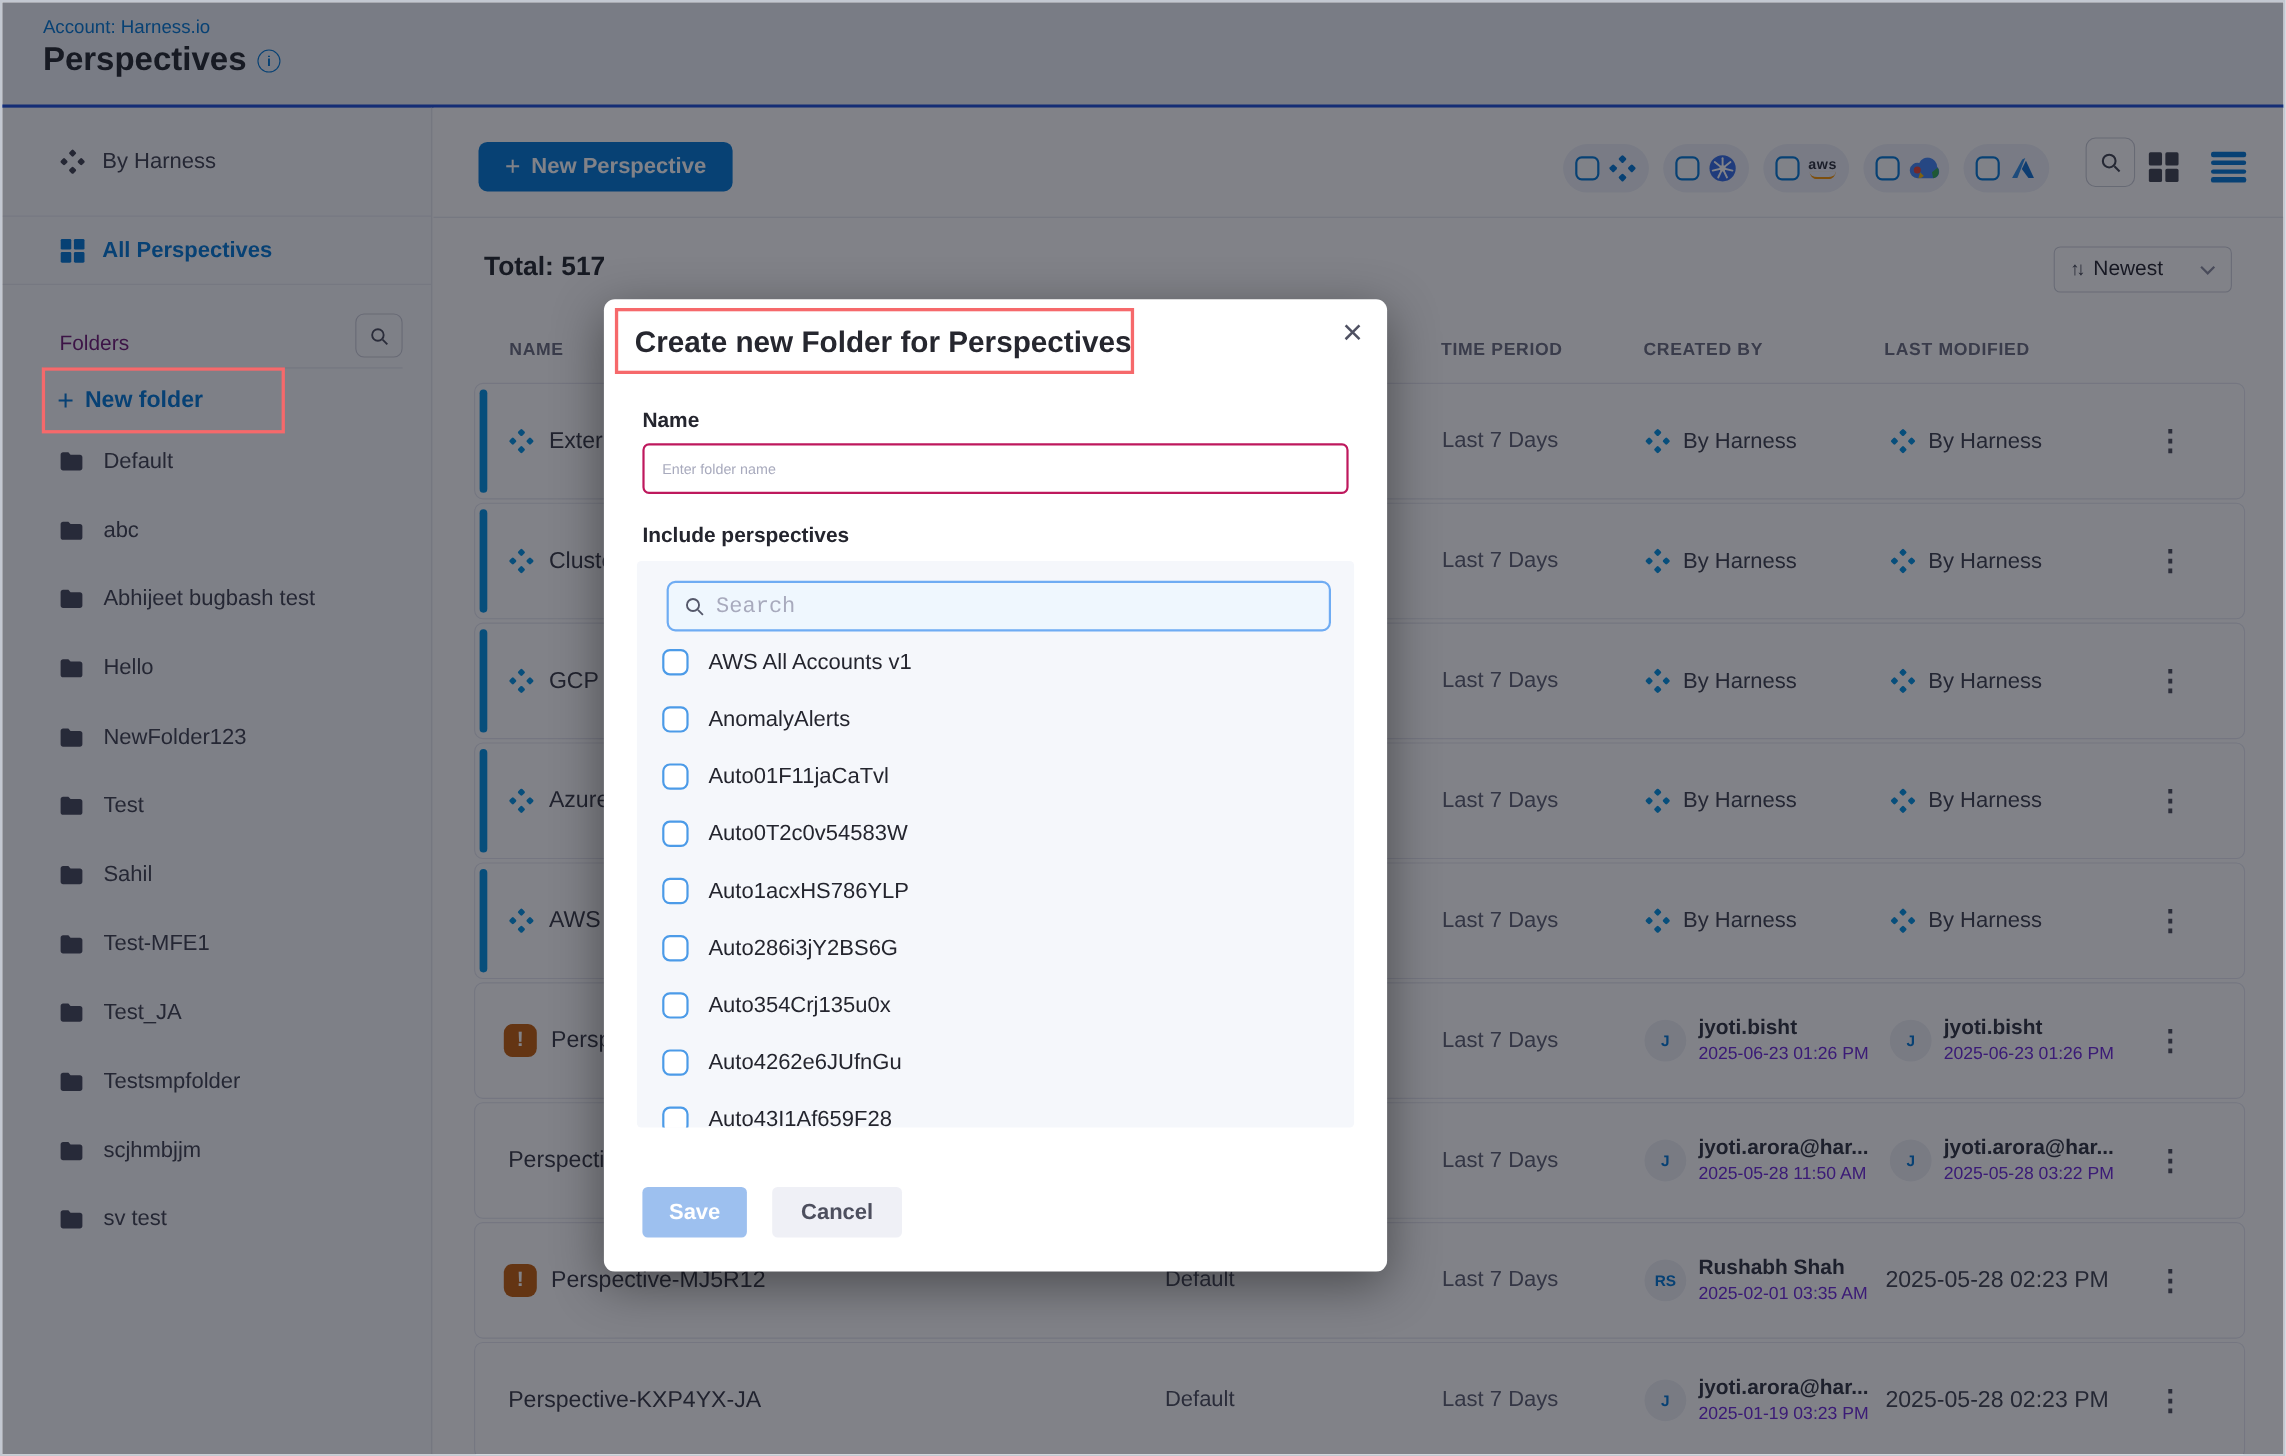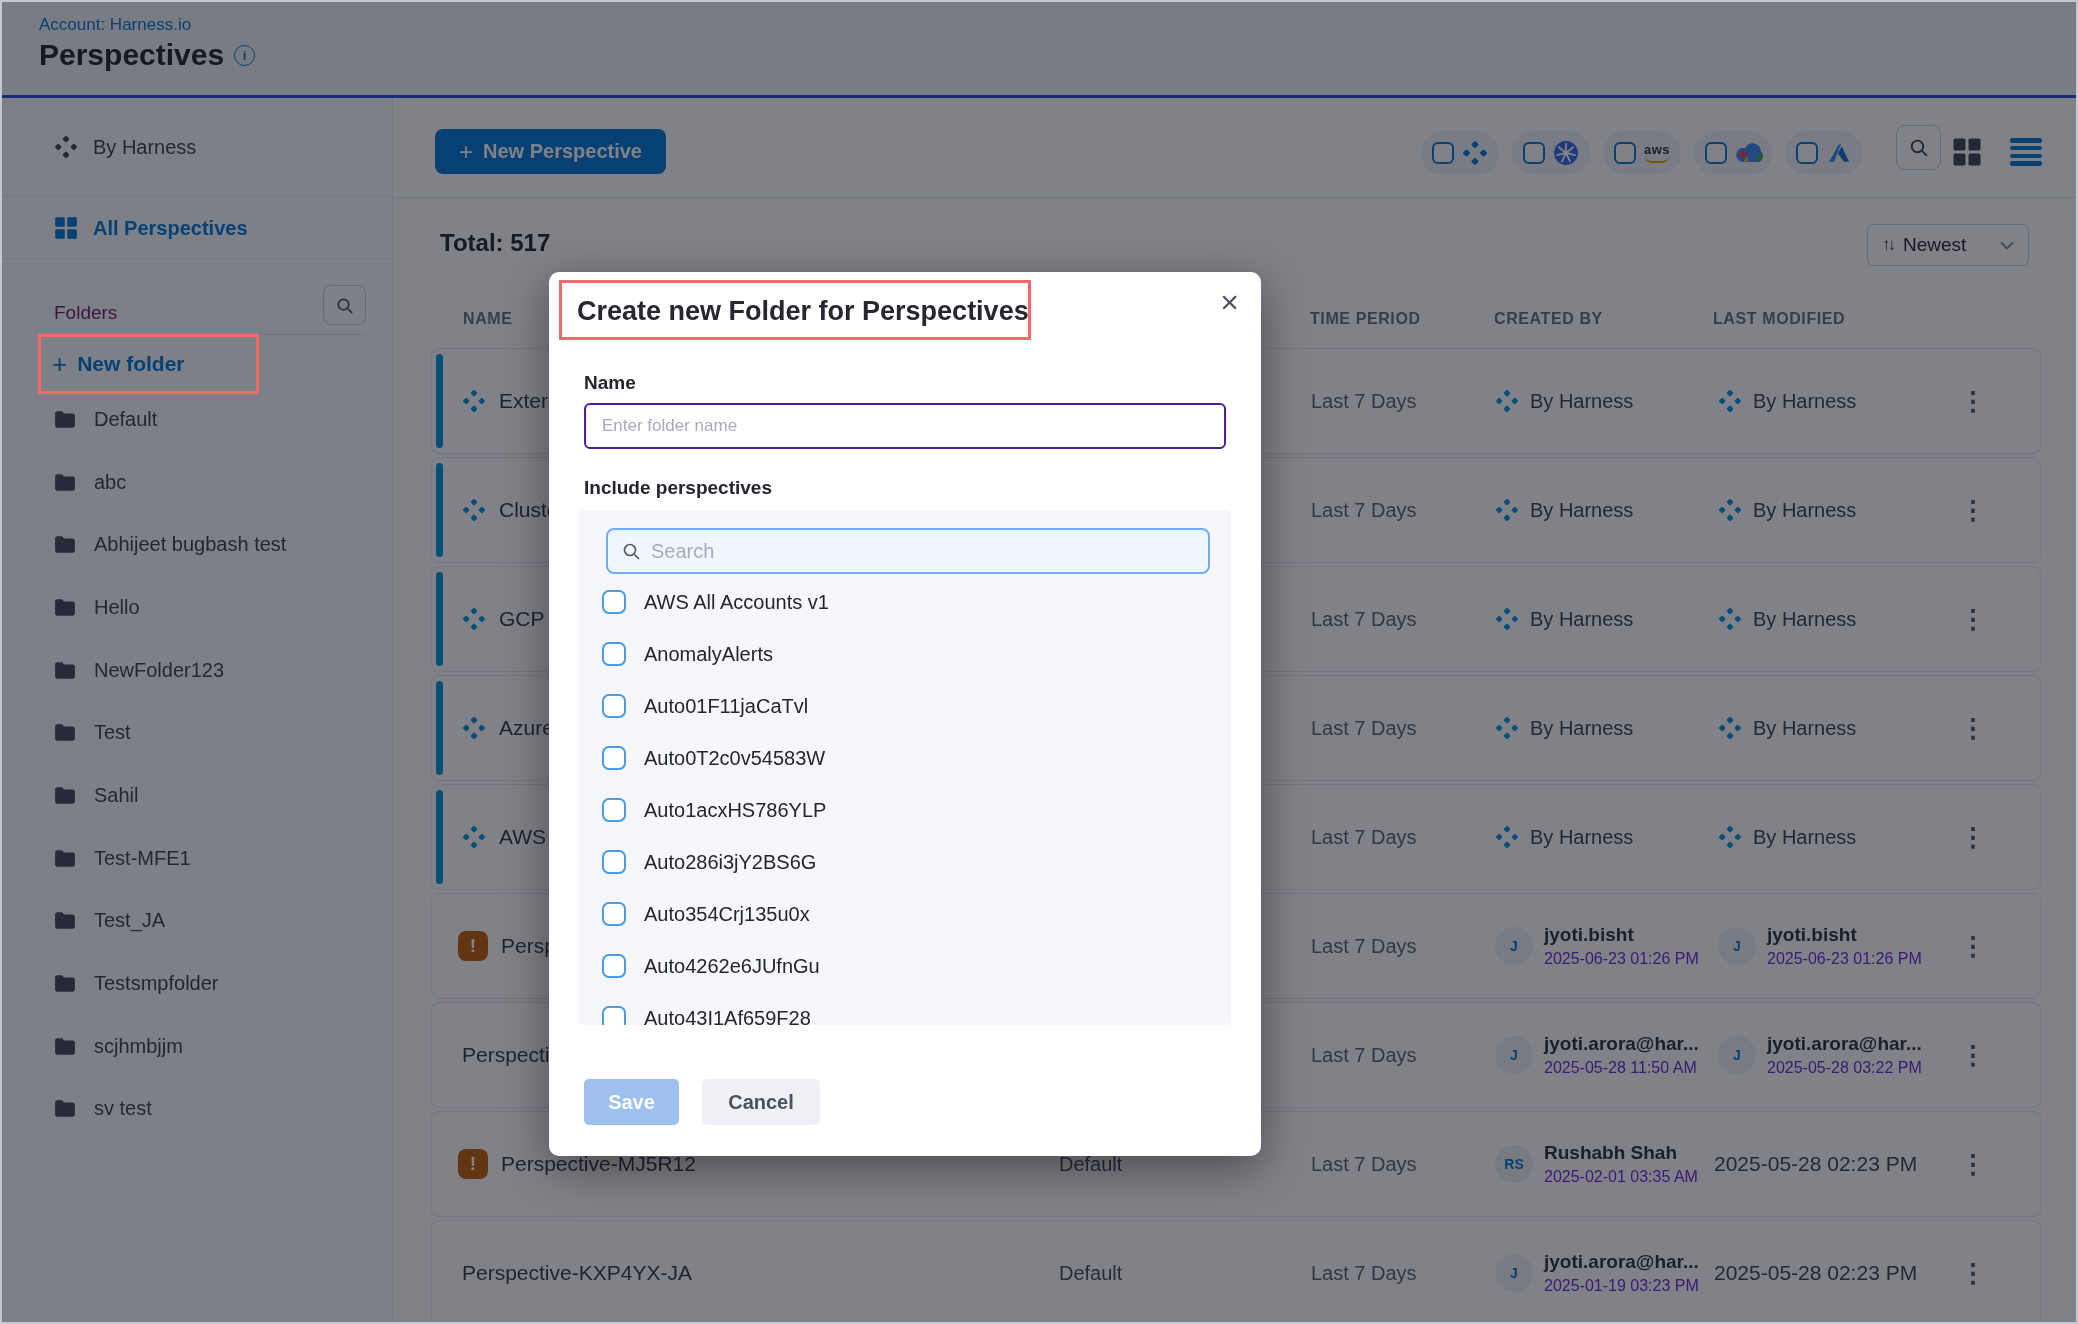--- a/index.html
+++ b/index.html
@@ -86,28 +86,28 @@
     font-weight:700; background:none; border:none; cursor:pointer; }
   
   .scrim { position:absolute; inset:0; background:rgba(14,16,26,.52); z-index:40; }
   .modal { position:absolute; left:547px; top:270px; width:712px; height:884px; background:#fff; border-radius:10px;
     box-shadow:0 12px 45px rgba(0,0,0,.42); z-index:50; }
   .m-title { position:absolute; left:28px; top:24px; font-size:27px; color:#26272f; }
   .ann-title { position:absolute; left:10px; top:8px; width:472px; height:60px; border:3px solid #f6696b; z-index:5; }
   .m-close { position:absolute; right:22px; top:12px; font-size:32px; color:#4f5162; background:none; border:none; cursor:pointer; }
   .m-label { position:absolute; left:35px; font-size:19px; font-weight:700; color:#24252e; }
   .l-name { top:100px; } .l-include { top:205px; }
-  .m-input { position:absolute; left:35px; top:131px; width:642px; height:46px; border:2px solid #4c1d95; border-radius:6px;
-    padding:1px 16px; font-size:17px; color:#24252e; font-family:inherit; background:#fff; outline:none; }
+  .m-input { position:absolute; left:35px; top:131px; width:642px; height:46px; border:2px solid #be185d; border-radius:6px;
+    padding:1px 16px; font-size:13px; color:#24252e; font-family:inherit; background:#fff; outline:none; }
   .m-input::placeholder, .p-search input::placeholder { color:#a8aabd; }
   .panel { position:absolute; left:30px; top:238px; width:652px; height:515px; background:#f5f7fb; border-radius:4px; overflow:hidden; }
   .p-search { position:absolute; left:27px; top:18px; width:604px; height:46px; background:#eff7fe; border:2px solid #6facf3;
     border-radius:8px; display:flex; align-items:center; gap:10px; padding:0 13px; }
   .p-search svg { color:#55586a; flex:0 0 auto; }
-  .p-search input { border:none; background:transparent; outline:none; font-size:20px; color:#6d28d9; font-family:Liberation Sans, sans-serif; width:100%; }
+  .p-search input { border:none; background:transparent; outline:none; font-size:20px; color:#6d28d9; font-family:Liberation Mono, monospace; width:100%; }
   .plist { position:absolute; left:0; right:0; top:66px; }
   .p-item { height:52px; display:flex; align-items:center; gap:18px; padding-left:23px; cursor:pointer; }
   .p-cb { width:24px; height:24px; border:2px solid #4c9be8; border-radius:7px; background:#fff; flex:0 0 auto; cursor:pointer; }
   .p-lbl { font-size:20px; color:#24252e; }
   .m-save { position:absolute; left:35px; top:807px; width:95px; height:46px; background:#9dc0ef; color:#fff; font-size:20px;
     font-weight:700; border:none; border-radius:5px; font-family:inherit; }
   .m-cancel { position:absolute; left:153px; top:807px; width:118px; height:46px; background:#eff0f6; color:#4d4f5e; font-size:20px;
     font-weight:700; border:none; border-radius:5px; font-family:inherit; cursor:pointer; }
 </style>
 </head>

